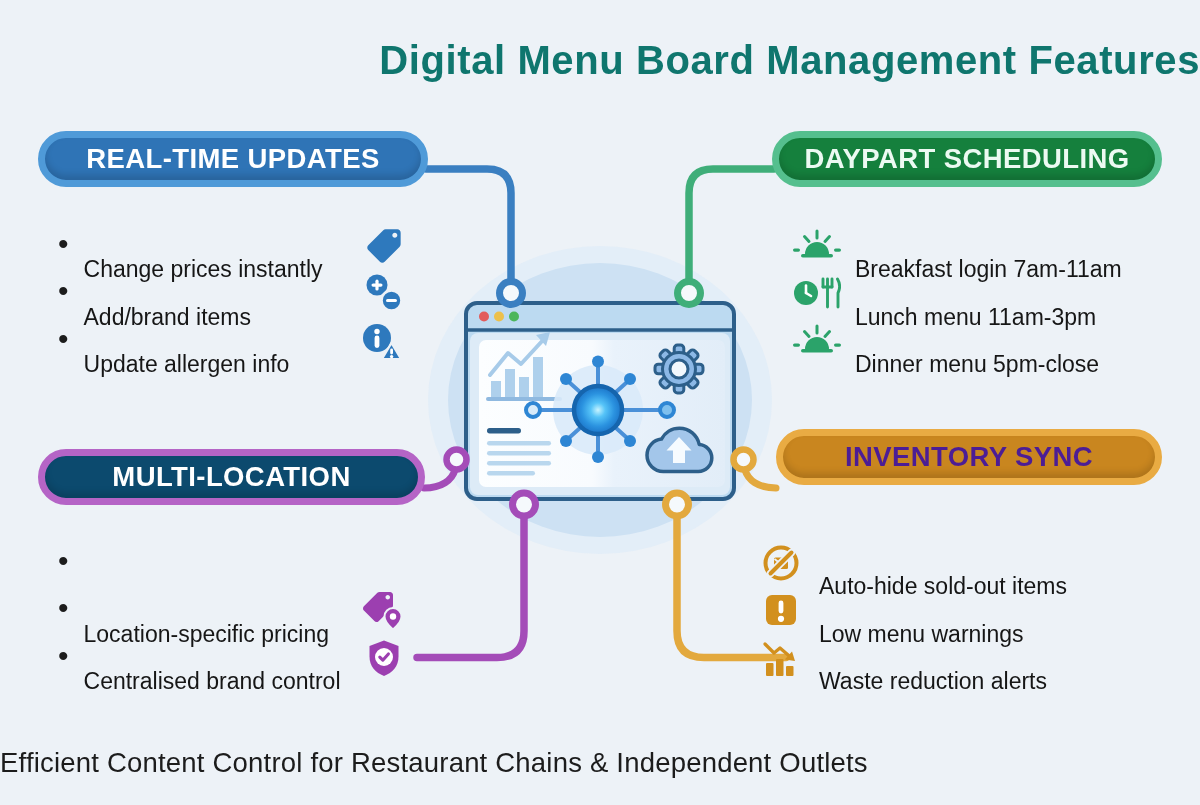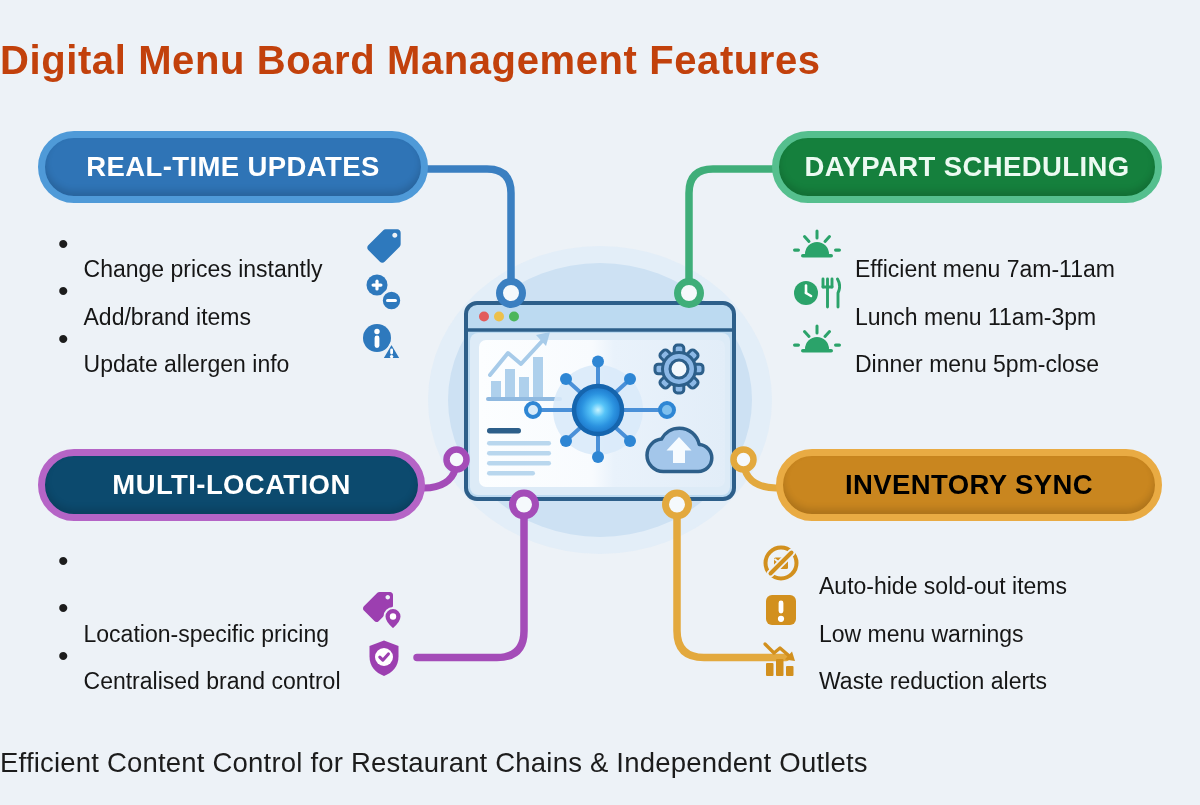--- a/index.html
+++ b/index.html
@@ -2,39 +2,39 @@
 <html><head>
 <meta charset="utf-8">
 <style>
   html,body{margin:0;padding:0;}
   .canvas{
     position:relative;width:1200px;height:805px;overflow:hidden;
     background:#edf2f7;
     font-family:"Liberation Sans", sans-serif;
   }
   .page-title{
-    position:absolute;top:38px;left:0;width:100%;text-align:left;
-    font-size:40px;font-weight:700;color:#c2410c;letter-spacing:0.6px;margin:0;
+    position:absolute;top:38px;left:0;width:100%;text-align:right;
+    font-size:40px;font-weight:700;color:#0f766e;letter-spacing:0.6px;margin:0;
   }
   .footer-caption{
     position:absolute;top:747px;left:0;width:100%;text-align:left;
     font-size:27.5px;font-weight:400;color:#1c1c1c;letter-spacing:0.2px;
   }
   .scene{position:absolute;left:0;top:0;z-index:1;}
   .pill{
-    position:absolute;height:72px;box-sizing:border-box;z-index:3;
+    position:absolute;height:56px;box-sizing:border-box;z-index:3;
     border:7px solid;border-radius:44px;
     display:flex;align-items:center;justify-content:center;
     font-size:27.5px;font-weight:700;letter-spacing:0.4px;
     box-shadow:inset 0 -5px 7px rgba(0,0,0,0.14);
   }
   .pill-blue  {left:38px; top:131px;width:390px;background:#2f74b6;border-color:#4f9ad8;color:#ffffff;}
   .pill-green {left:772px;top:131px;width:390px;background:#15803d;border-color:#55bf8e;color:#ecfaf2;}
   .pill-purple{left:38px; top:449px;width:387px;background:#0c4a6e;border-color:#b564c6;color:#ffffff;}
-  .pill-orange{left:776px;top:449px;width:386px;background:#c9861f;border-color:#e9ab43;color:#000000;}
+  .pill-orange{left:776px;top:429px;width:386px;background:#c9861f;border-color:#e9ab43;color:#4c1d95;}
   .feature-list{position:absolute;display:flex;flex-direction:column;z-index:3;}
   .list-realtime {left:58px; top:222px;width:346px;}
   .list-daypart  {left:792px;top:222px;width:370px;}
   .list-multiloc {left:58px; top:539px;width:346px;}
   .list-inventory{left:756px;top:539px;width:340px;justify-content:space-between;}
   .feature-row{display:flex;align-items:center;height:47.5px;}
   .bullet{font-size:30px;color:#1c1c1c;margin-right:15px;line-height:1;transform:translateY(-2px);}
   .row-text{font-size:23px;color:#161616;white-space:nowrap;margin-top:48px;}
   .icon-right{margin-left:auto;display:flex;align-items:center;}
   .icon-left{width:50px;margin-right:13px;display:flex;align-items:center;justify-content:center;}
@@ -219,21 +219,21 @@
             <line x1="24" y1="4" x2="24" y2="11"></line>
             <line x1="11.5" y1="9.5" x2="16" y2="14.5"></line>
             <line x1="36.5" y1="9.5" x2="32" y2="14.5"></line>
           </g>
           <path d="M12 27 a12 12 0 0 1 24 0 z" fill="#2ba36a"></path>
           <rect x="8" y="27" width="32" height="3.6" rx="1.8" fill="#2ba36a"></rect>
           <rect x="0" y="21.5" width="7" height="3.2" rx="1.6" fill="#2ba36a"></rect>
           <rect x="41" y="21.5" width="7" height="3.2" rx="1.6" fill="#2ba36a"></rect>
         </svg>
       </span>
-      <span class="row-text">Efficient menu 7am-11am</span>
+      <span class="row-text">Breakfast login 7am-11am</span>
     </div>
     <div class="feature-row">
       <span class="icon-left">
         <svg width="48" height="40" viewBox="0 0 48 40">
           <circle cx="13" cy="20" r="12" fill="#2ba36a"></circle>
           <g stroke="#fff" stroke-width="2.6" stroke-linecap="round">
             <line x1="13" y1="20" x2="13" y2="12.5"></line>
             <line x1="13" y1="20" x2="18" y2="23"></line>
           </g>
           <g stroke="#2ba36a" stroke-width="2.9" stroke-linecap="round" fill="none">

